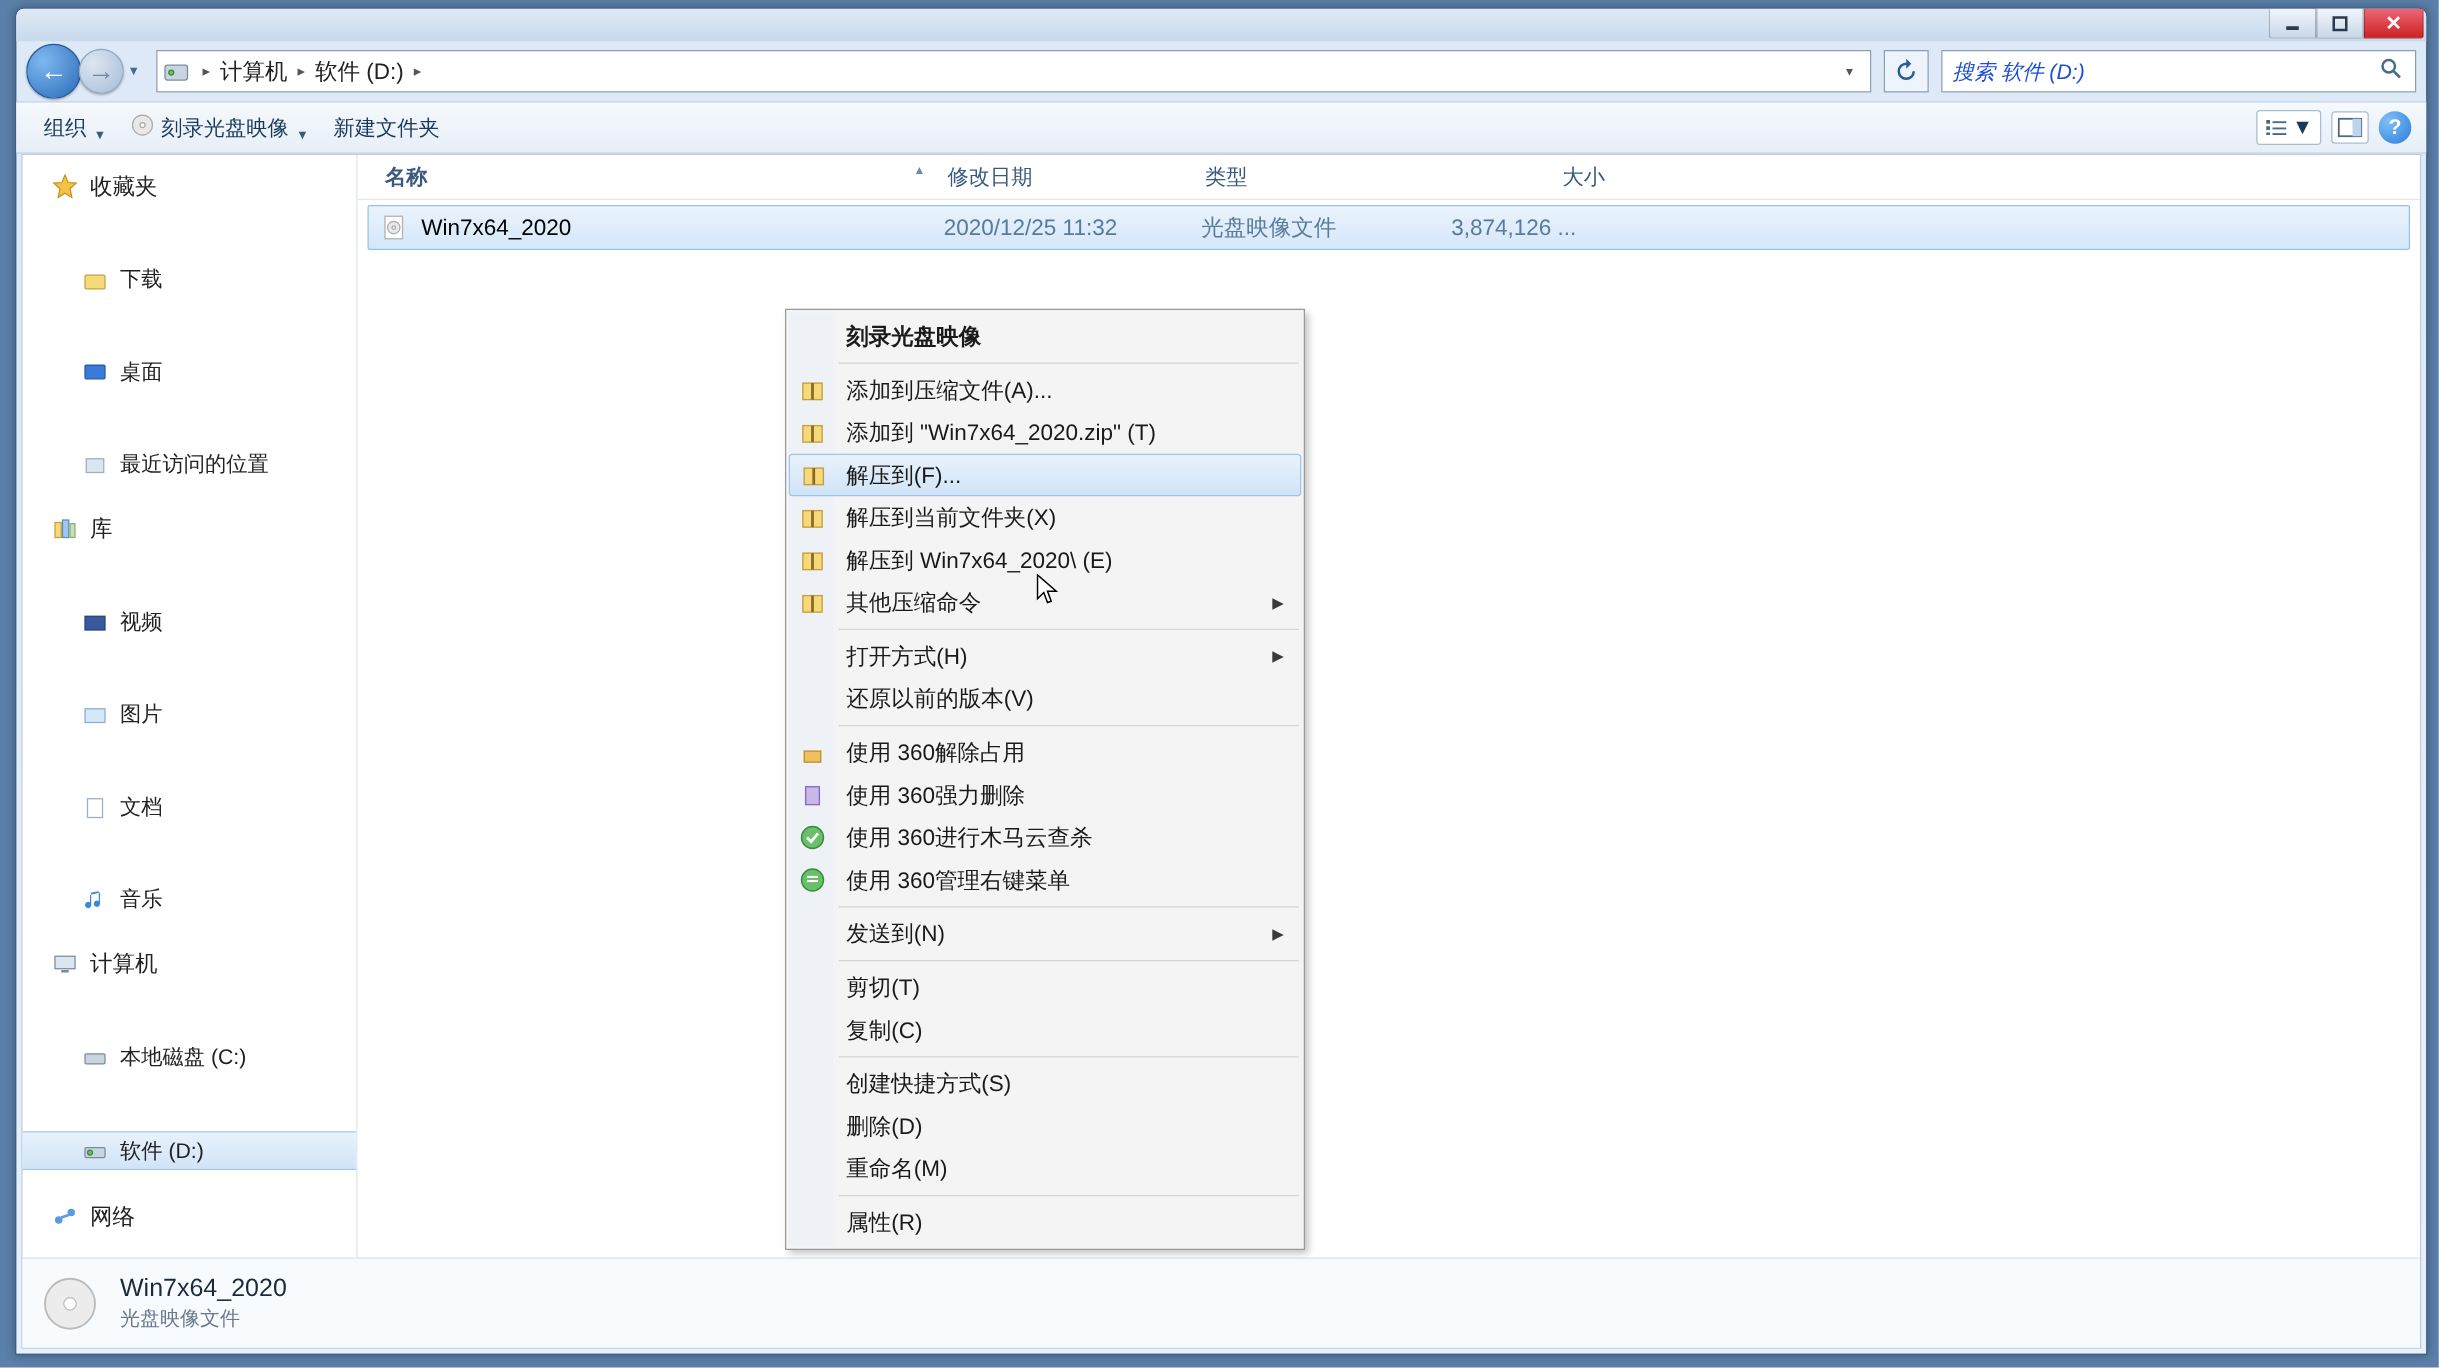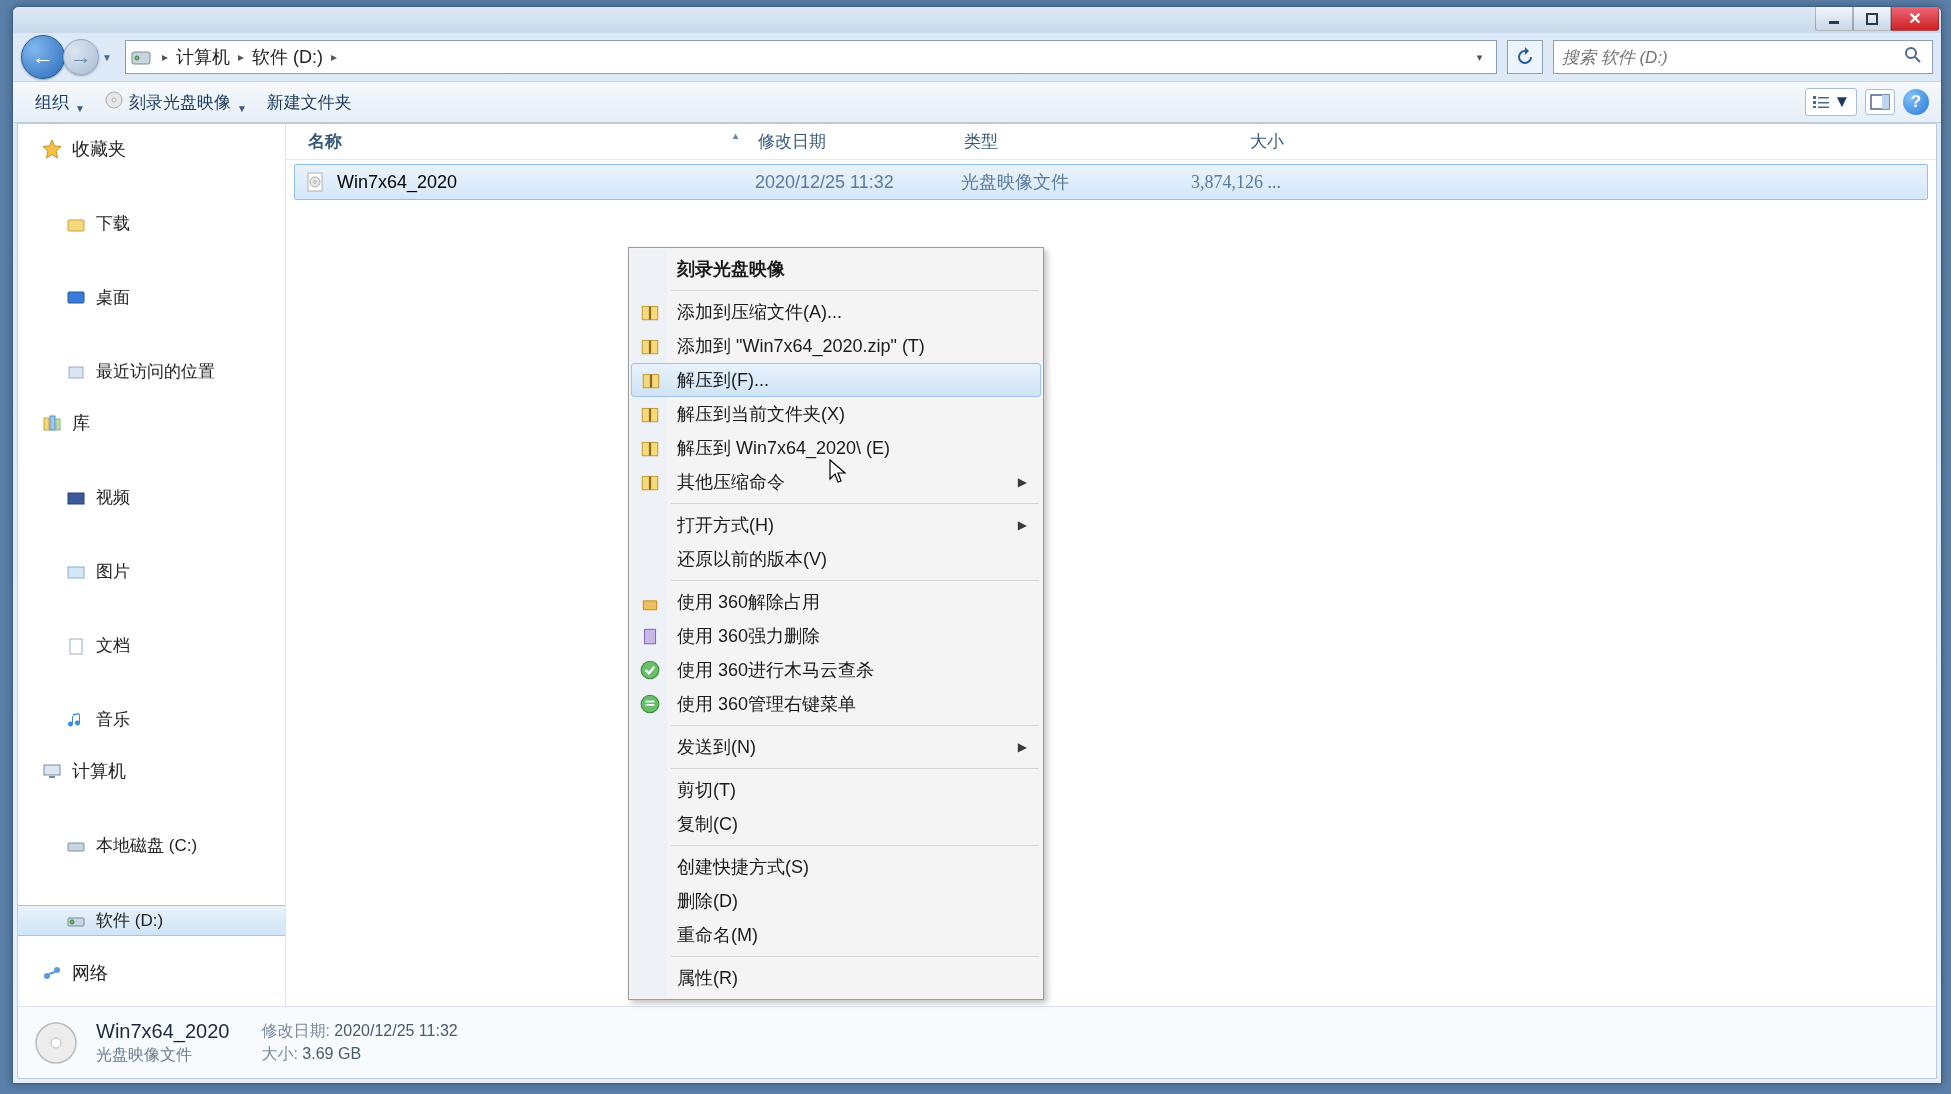--- a/index.html
+++ b/index.html
@@ -31,21 +31,21 @@
 .nav-circle.fwd { width: 36px; height: 36px; background: radial-gradient(circle at 30% 30%, #dce6f2, #a8bcd4); color: #6c8aab; margin-left: -2px; border-color: #8fa8c4; }
 .nav-drop { width: 16px; height: 30px; display: flex; align-items: center; justify-content: center; color: #4a6a8c; font-size: 10px; }
 
 .addressbar { flex: 1; height: 34px; background: #fff; border: 1px solid #8a9eb5; display: flex; align-items: center; padding: 0 4px; }
 .addr-icon { width: 22px; height: 22px; margin-right: 6px; }
 .addr-text { flex: 1; font-size: 18px; color: #222; display: flex; align-items: center; gap: 4px; }
 .addr-sep { color: #555; font-size: 12px; padding: 0 4px; }
 .addr-drop { width: 26px; height: 30px; display: flex; align-items: center; justify-content: center; color: #555; font-size: 11px; border-left: 1px solid transparent; }
 .refresh-box { width: 36px; height: 34px; background: #eef4fb; border: 1px solid #8a9eb5; display: flex; align-items: center; justify-content: center; color: #2a5a9c; font-size: 18px; }
 
-.searchbar { width: 380px; height: 34px; background: #fff; border: 1px solid #8a9eb5; display: flex; align-items: center; padding: 0 8px; color: #737373; font-style: italic; font-size: 17px; }
+.searchbar { width: 380px; height: 34px; background: #fff; border: 1px solid #8a9eb5; display: flex; align-items: center; padding: 0 8px; color: #1d4ed8; font-style: italic; font-size: 17px; }
 .searchbar .mag { margin-left: auto; color: #4a6a8c; width: 20px; font-style: normal; }
 
 
 .toolbar { height: 42px; background: linear-gradient(to bottom,#f6f9fd,#e6eef7); border-top: 1px solid #c8d6e6; border-bottom: 1px solid #c0cfde; display: flex; align-items: center; padding: 0 12px; color: #1a3a5c; font-size: 17px; }
 .tool-item { padding: 4px 10px; display: flex; align-items: flex-end; gap: 6px; }
 .tool-item .chev { font-size: 10px; color: #3a5a7c; }
 .tool-right { margin-left: auto; display: flex; align-items: center; gap: 8px; }
 .view-split { width: 52px; height: 28px; border: 1px solid #a8bcd4; background: #fff; display: flex; align-items: center; justify-content: center; gap: 4px; border-radius: 3px; }
 .preview-btn { width: 30px; height: 26px; border: 1px solid #a8bcd4; background: #fff; border-radius: 3px; display:flex; align-items:center; justify-content:center; }
 .help-btn { width: 26px; height: 26px; border-radius: 50%; background: radial-gradient(circle at 30% 30%, #7fc0f8, #2a7bd8); color: #fff; font-weight: bold; display: flex; align-items: center; justify-content: center; font-size: 17px; }
@@ -68,21 +68,21 @@
 .col.size { width: 140px; text-align: right; }
 .sort-ind { font-size: 10px; color: #6a8aac; margin-left: auto; }
 
 .file-rows { flex: 1; position: relative; }
 .file-row { height: 36px; display: flex; align-items: center; font-size: 18px; margin: 4px 8px 0 8px; border-radius: 2px; }
 .file-row.sel { background: linear-gradient(to bottom, #eaf3fc, #d4e7fa); border: 1px solid #8fc0ee; }
 .cell { padding: 0 10px; }
 .cell.name { width: 450px; display: flex; align-items: center; gap: 10px; }
 .cell.date { width: 206px; color: #5a7a9c; }
 .cell.type { width: 200px; color: #5a7a9c; }
-.cell.size { width: 140px; text-align: right; color: #5a7a9c; font-family: Liberation Serif, serif; }
+.cell.size { width: 140px; text-align: left; color: #5a7a9c; }
 .file-icon { width: 22px; height: 22px; }
 
 
 .details { position: absolute; left: 0; right: 0; bottom: 0; height: 72px; border-top: 1px solid #dce3ea; background: #f8fbfe; display: flex; align-items: center; padding: 6px 12px; gap: 14px; font-size: 17px; }
 .details .thumb { width: 52px; height: 52px; display:flex; align-items:center; justify-content:center; }
 .details .info { display: flex; flex-direction: column; gap: 2px; }
 .details .title { font-size: 20px; color: #1a2a3c; }
 .details .sub { color: #6a7a8c; font-size: 16px; }
 .details .meta { display: flex; flex-direction: column; gap: 2px; color: #4a5a6c; font-size: 16px; margin-left: 18px; }
 .details .meta span.lbl { color: #7a8a9c; }
@@ -364,24 +364,20 @@
         <div class="thumb">
             <svg width="48" height="48" viewBox="0 0 48 48">
               <circle cx="24" cy="24" r="20" fill="#ececec" stroke="#bbb" stroke-width="1.5"></circle>
               <circle cx="24" cy="24" r="5" fill="#fff" stroke="#bbb"></circle>
             </svg>
           </div>
         <div class="info">
           <div class="title">Win7x64_2020</div>
           <div class="sub">光盘映像文件</div>
         </div>
-        <div class="meta">
-          <div><span class="lbl">修改日期:</span> <span>2020/12/25 11:32</span></div>
-          <div><span class="lbl">大小:</span> <span>3.69 GB</span></div>
-        </div>
       </div>
     </div>
   </div>
 
   <div class="context-menu">
     <div class="cm-iconcol"></div>
 
     <div class="cm-item bold">
         <span>刻录光盘映像</span>
       </div>

